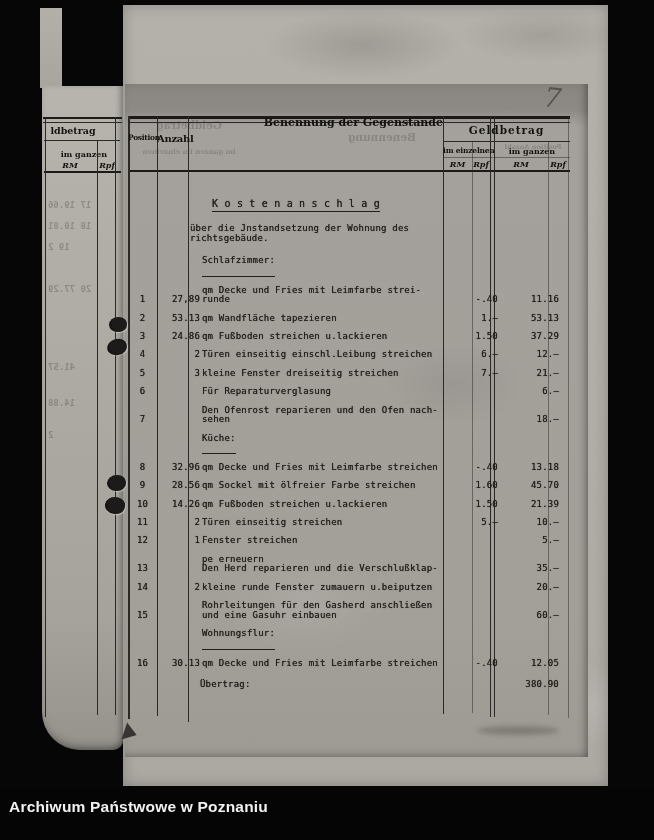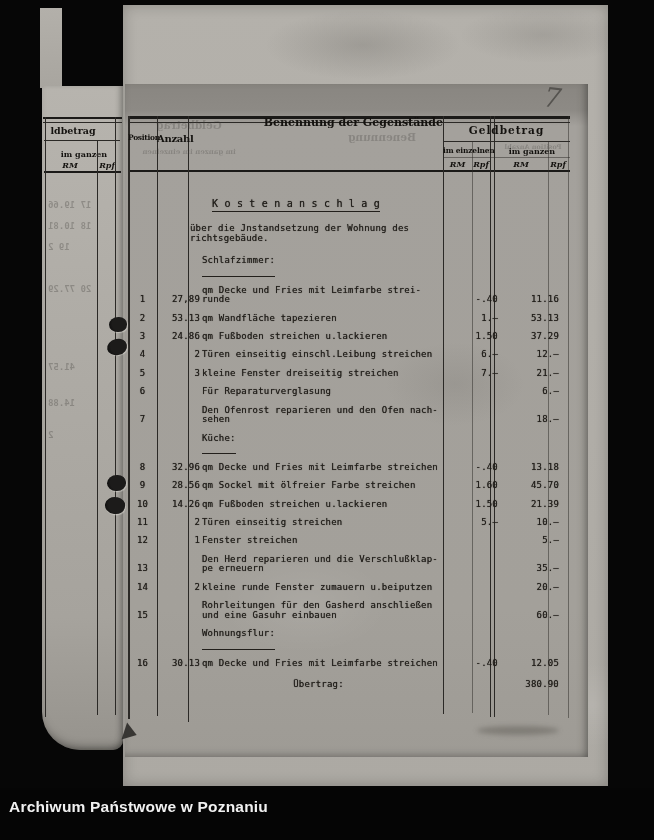--- a/index.html
+++ b/index.html
@@ -51,21 +51,21 @@
              border-bottom:1.6px solid #221f1b;padding-bottom:2px;margin-bottom:12px;}
   .intro-lines{margin-left:62px;}
   .trow{display:flex;align-items:flex-end;margin-bottom:8.8px;}
   .c-pos{width:29px;text-align:center;flex:none;}
   .c-qty{width:31px;text-align:right;flex:none;margin-left:12px;}
   .c-desc{width:255px;padding-left:2px;flex:none;box-sizing:border-box;}
   .c-unit{width:47px;text-align:right;padding-right:4px;flex:none;box-sizing:border-box;}
   .c-total{width:66px;text-align:right;padding-right:9px;flex:none;box-sizing:border-box;}
   .section-label{display:inline-block;border-bottom:1.4px solid #221f1b;padding-bottom:10px;}
   .carry-row{margin-top:12px;}
-  .carry-label{width:255px;text-align:center;padding-right:18px;box-sizing:border-box;flex:none;}
+  .carry-label{width:255px;text-align:left;padding-right:18px;box-sizing:border-box;flex:none;}
 
   
   .hole{position:absolute;background:radial-gradient(circle at 60% 45%, #1c1b1a 55%, #060606 100%);
         border-radius:54% 46% 50% 50%;box-shadow:1px 1px 1px rgba(230,228,222,.5);}
   .handwritten{position:absolute;font-family:"DejaVu Serif", serif;font-style:italic;
                font-weight:400;color:#55534f;transform:rotate(7deg);}
   .smudge{position:absolute;background:rgba(55,52,48,.30);filter:blur(2.5px);border-radius:50%;}
   .corner-wedge{position:absolute;width:0;height:0;border-left:13px solid #262522;
                 border-top:9px solid transparent;border-bottom:9px solid transparent;
                 transform:rotate(18deg);opacity:.85;}
@@ -282,22 +282,22 @@
             <div>Fenster streichen</div>
           </div>
     <div class="c-unit"></div>
     <div class="c-total">5.—</div>
   </div>
 
   <div class="trow">
     <div class="c-pos">13</div>
     <div class="c-qty"></div>
     <div class="c-desc">
+            <div>pe erneuern</div>
             <div>Den Herd reparieren und die Verschlußklap-</div>
-            <div>pe erneuern</div>
           </div>
     <div class="c-unit"></div>
     <div class="c-total">35.—</div>
   </div>
 
   <div class="trow">
     <div class="c-pos">14</div>
     <div class="c-qty">2</div>
     <div class="c-desc">
             <div>kleine runde Fenster zumauern u.beiputzen</div>

